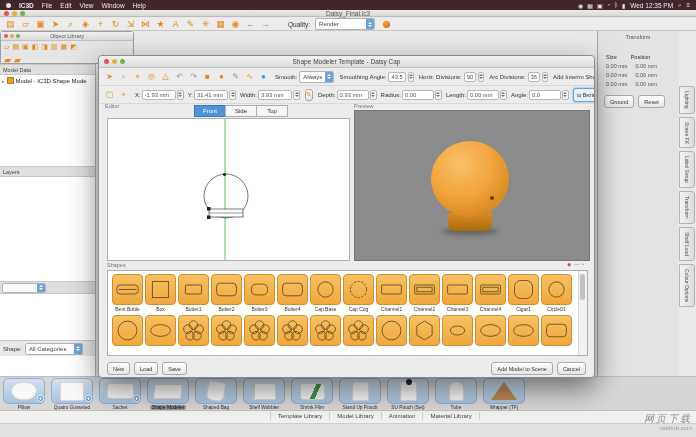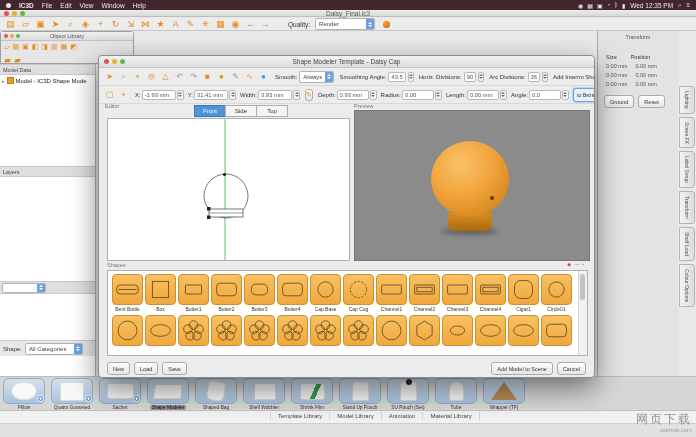--- a/index.html
+++ b/index.html
@@ -102,21 +102,21 @@
   .badge.on{display:block;}
   .badge::before{content:"";position:absolute;left:2px;top:1px;width:1px;height:3px;background:#fff;}
   .badge::after{content:"";position:absolute;left:1px;top:2px;width:3px;height:1px;background:#fff;}
 
   .bbar{left:0;top:410px;width:696px;height:13px;background:#f1f1f1;border-top:1px solid #c2c2c2;box-sizing:border-box;}
   .btabs{position:absolute;left:270px;top:1px;display:flex;}
   .btab{font-size:6px;color:#444;padding:1px 7px;border-left:1px solid #d0d0d0;}
   .btab:last-child{border-right:1px solid #d0d0d0;}
   .bstrip{left:0;top:423px;width:696px;height:14px;background:#e2e2e2;border-top:1px solid #cecece;box-sizing:border-box;}
   .wm{position:absolute;right:4px;top:413px;text-align:right;line-height:1.15;}
-  .wm .l1{font-size:12px;color:#8d959c;letter-spacing:2px;}
+  .wm .l1{font-size:10px;color:#8d959c;letter-spacing:2px;font-style:italic;}
   .wm .l2{font-size:6px;color:#9aa2a9;}
 
   
   .dlg{left:98px;top:55px;width:497px;height:323px;background:#ececec;border:1px solid #8d8d8d;
     border-radius:4px;box-sizing:border-box;box-shadow:0 10px 28px rgba(0,0,0,.5);}
   .dlg-title{height:11px;background:linear-gradient(#f2f2f2,#dddddd);border-bottom:1px solid #c4c4c4;
     border-radius:4px 4px 0 0;display:flex;align-items:center;padding:0 5px;position:relative;}
   .dlg-title .t{position:absolute;left:0;right:0;text-align:center;font-size:6.5px;color:#444;}
   .trow{height:17px;display:flex;align-items:center;padding:0 4px;gap:2px;border-bottom:1px solid #d8d8d8;
     overflow:hidden;white-space:nowrap;}

